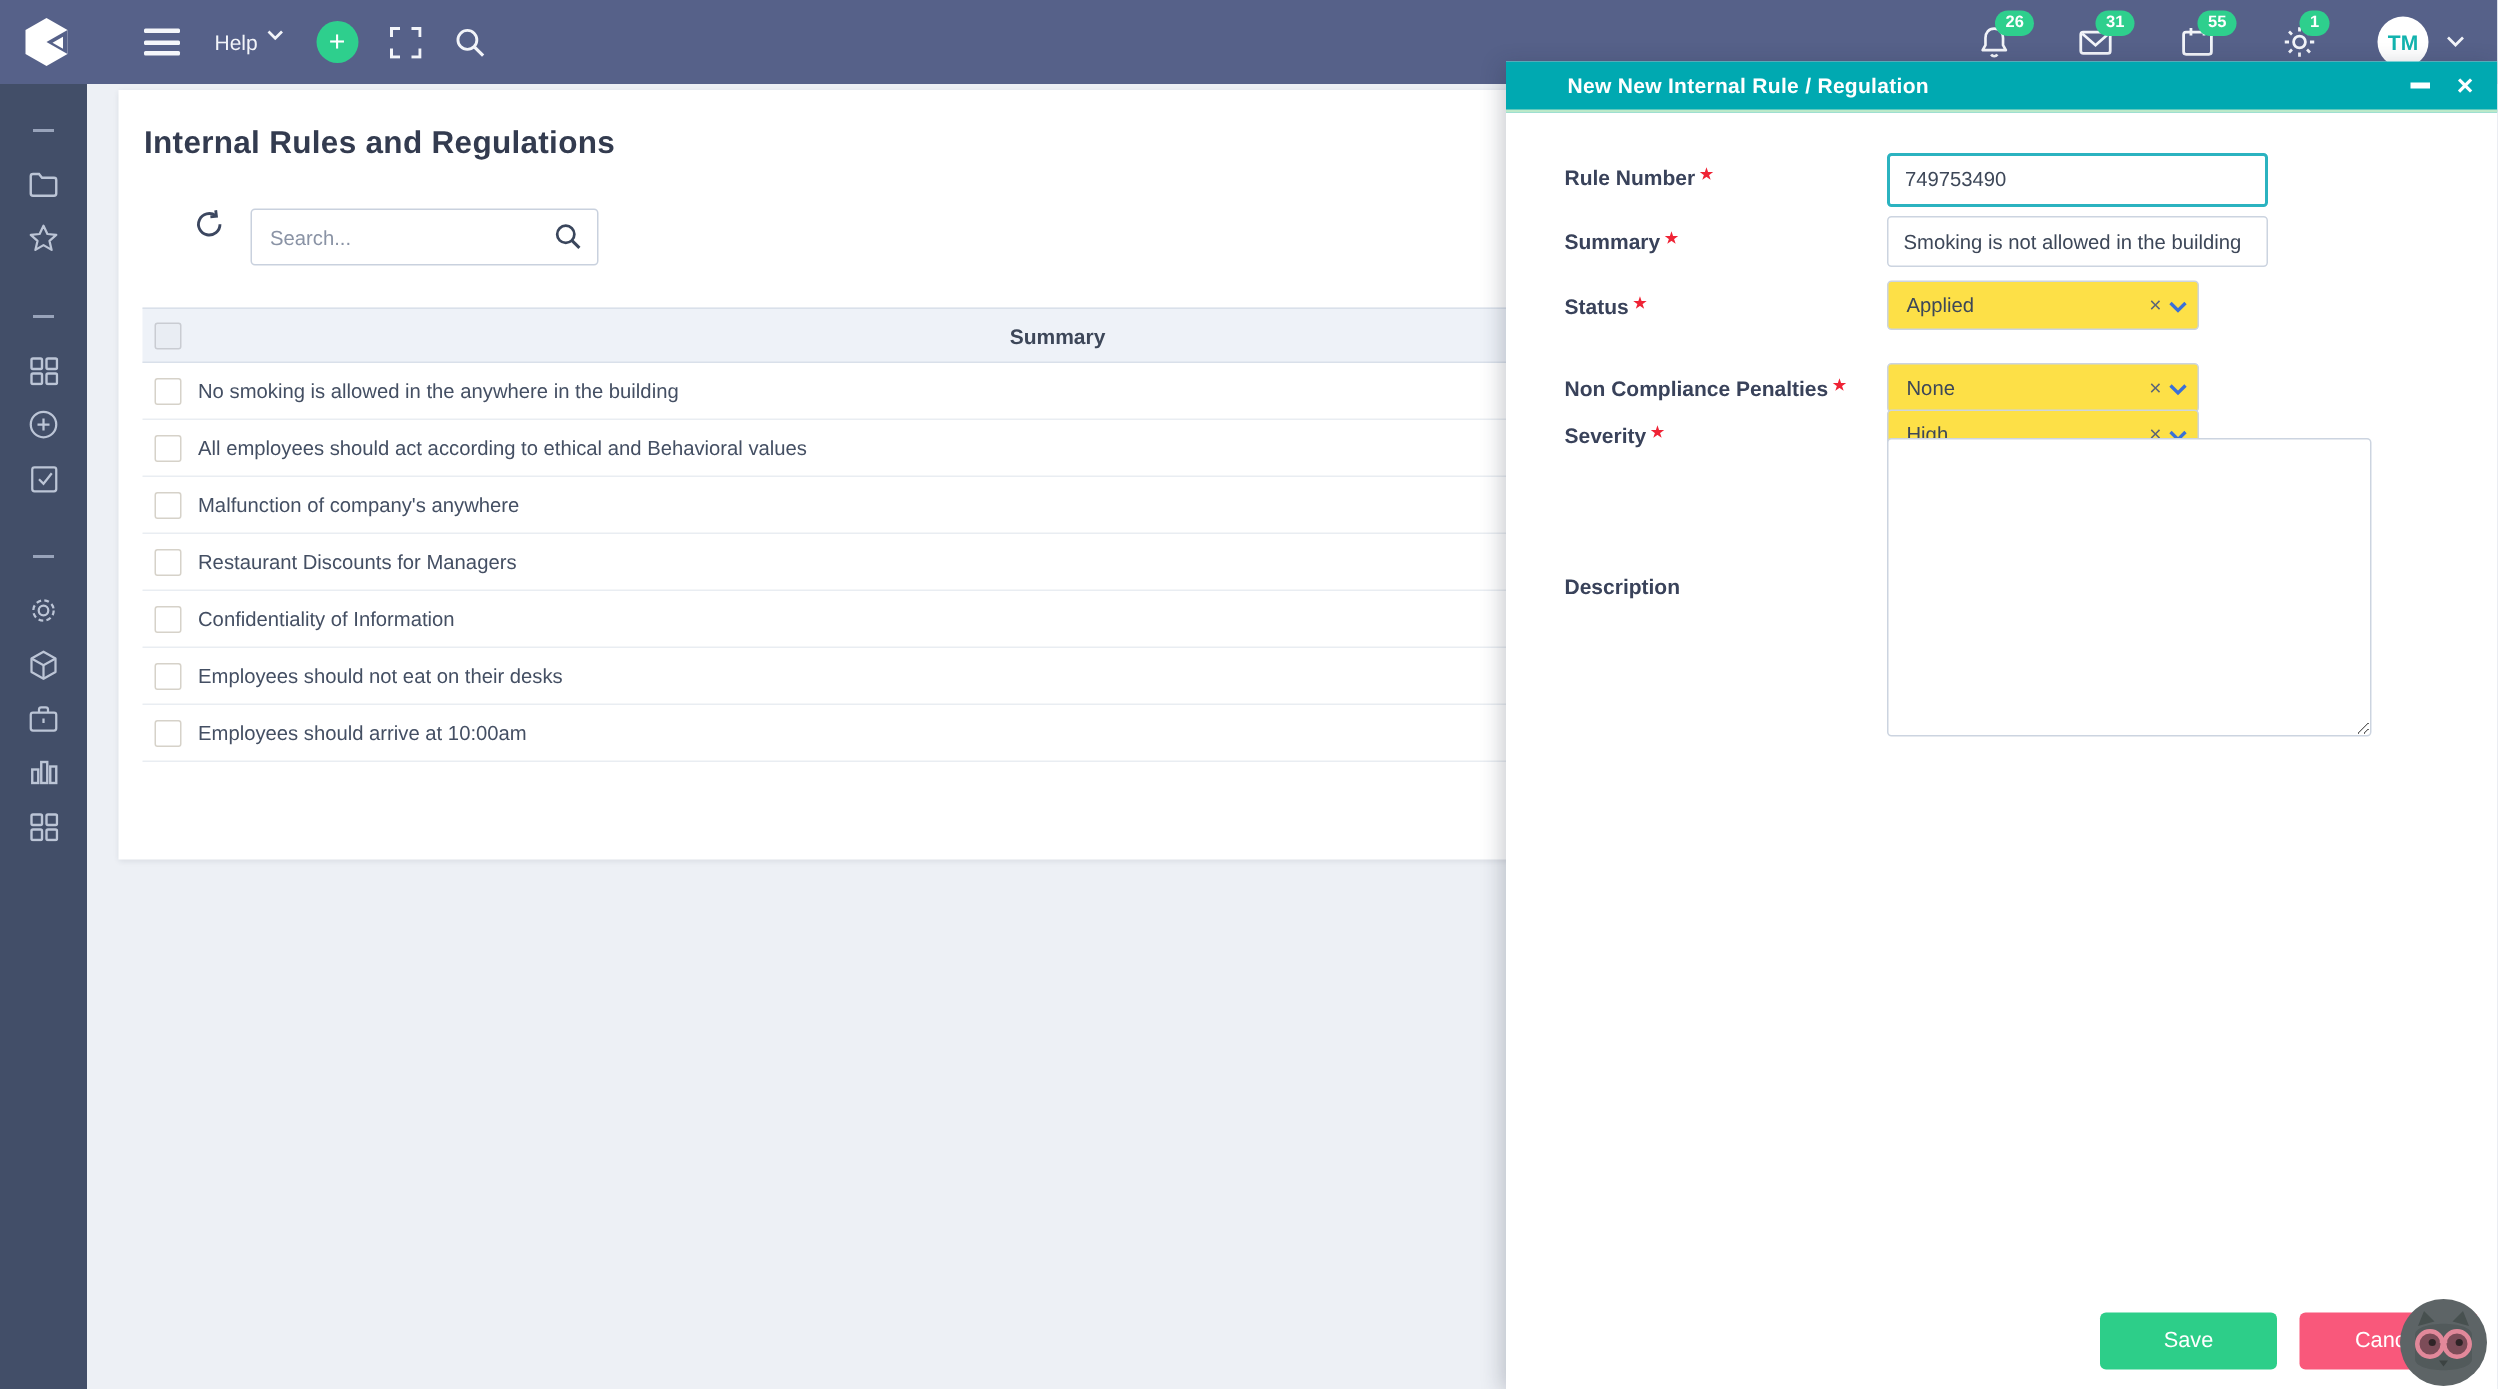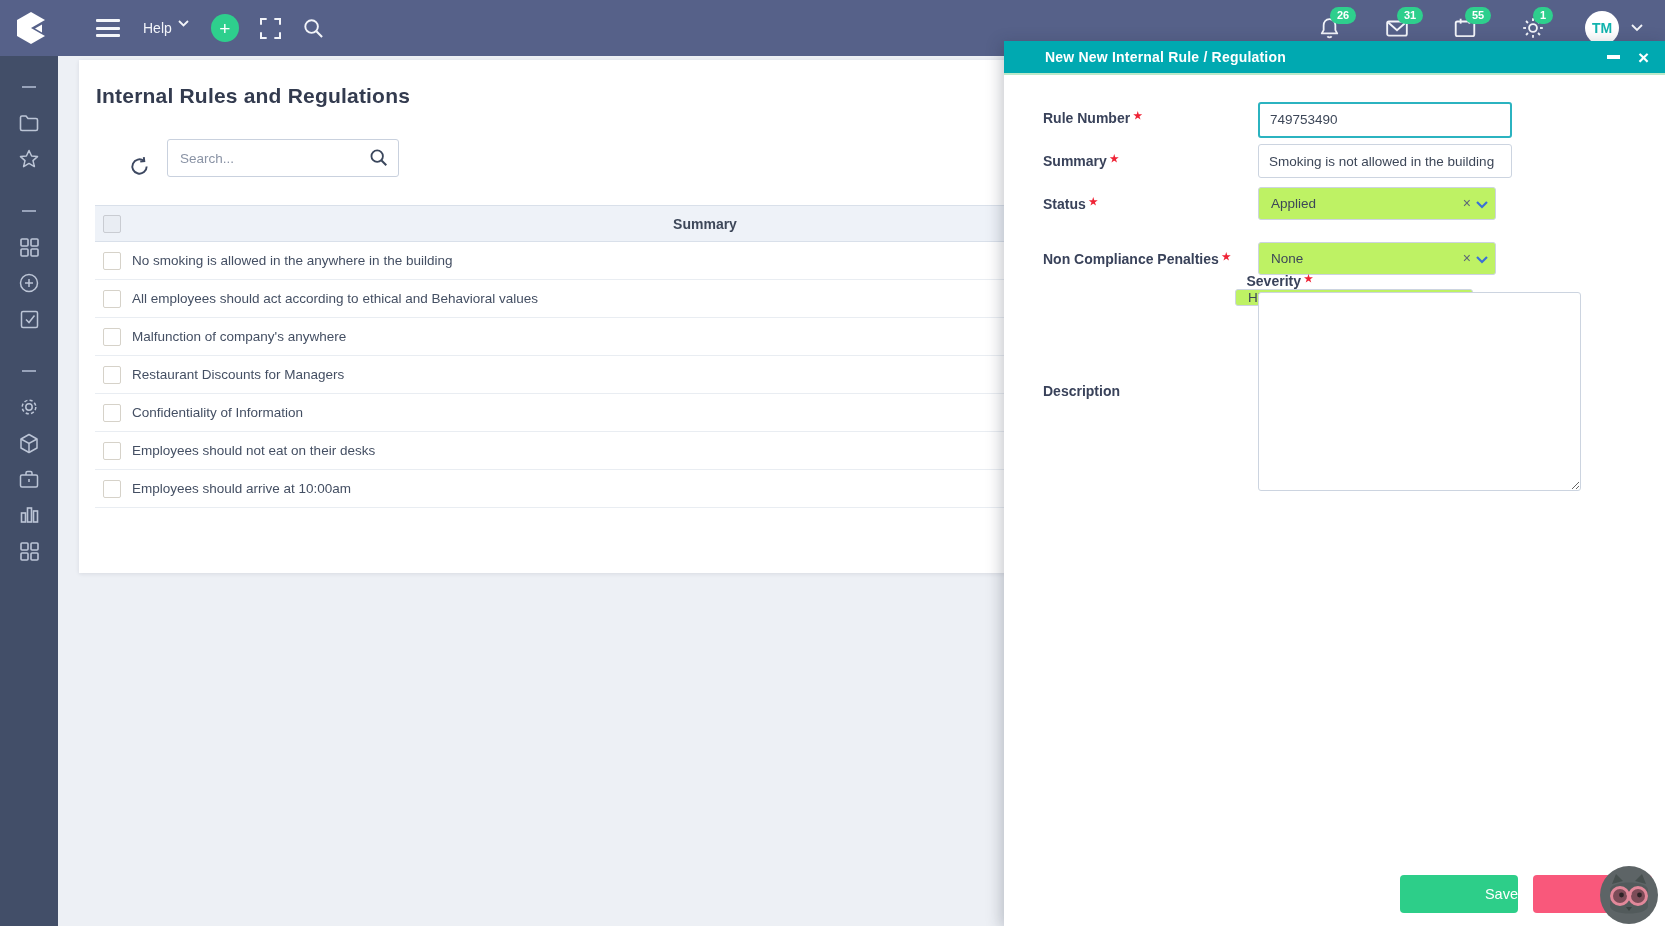--- a/index.html
+++ b/index.html
@@ -28,21 +28,21 @@
   .sidebar { position:absolute; top:56px; left:0; bottom:0; width:58px; background:#424e68; display:flex; flex-direction:column; align-items:center; z-index:4; }
   .side-item { width:36px; height:36px; display:flex; align-items:center; justify-content:center; cursor:pointer; }
   .side-item:first-child { margin-top:13px; }
   .side-divider { cursor:default; }
   .side-divider.gap { margin-top:16px; }
   .side-divider i { display:block; width:14px; height:2px; background:#98a3ba; }
 
   
   .card { position:absolute; left:79px; top:60px; width:1226px; height:513px; background:#ffffff; box-shadow:0 1px 4px rgba(30,40,60,.10); z-index:1; }
   .page-title { position:absolute; left:17px; top:24px; font-size:21px; font-weight:600; color:#333b4f; letter-spacing:.2px; }
-  .toolbar { position:absolute; left:17px; top:79px; height:38px; display:flex; align-items:flex-end; }
+  .toolbar { position:absolute; left:17px; top:79px; height:38px; display:flex; align-items:flex-start; }
   .tb-icon { display:inline-flex; align-items:center; justify-content:center; cursor:pointer; }
   .tb-menu { width:22px; height:16px; display:flex; flex-direction:column; justify-content:space-between; }
   .tb-menu span { display:block; height:2.6px; background:#3c4760; border-radius:1px; }
   .tb-refresh { margin-left:11px; }
   .search-box { margin-left:17px; position:relative; width:232px; height:38px; }
   .search-box input { width:100%; height:100%; border:1px solid #c9d1de; border-radius:3px; padding:0 36px 0 12px; font-size:13.5px; color:#3d4758; font-family:"Liberation Sans", sans-serif; outline:none; background:#fff; }
   .search-box input::placeholder { color:#8a93a5; }
   .search-box .mag { position:absolute; right:10px; top:9px; cursor:pointer; }
 
   .rtable { position:absolute; left:16px; top:145px; width:1194px; }
@@ -60,27 +60,27 @@
   .modal-ctrl { margin-left:auto; display:flex; align-items:center; gap:18px; }
   .min-icon { width:13px; height:4px; background:#ffffff; display:inline-block; cursor:pointer; }
   .close-icon { color:#ffffff; font-size:19px; font-weight:bold; line-height:1; cursor:pointer; }
 
   .frow { position:absolute; left:39px; right:0; display:flex; align-items:center; }
   .flabel { width:215px; font-size:14px; font-weight:600; color:#39425a; flex:0 0 auto; }
   .req { color:#ef2335; font-size:10px; vertical-align:4px; margin-left:3px; }
   .fctrl { width:254px; height:33px; }
   .fctrl input { width:100%; height:100%; border:1px solid #ccd4e0; border-radius:3px; padding:16px 10px; font-size:13.5px; color:#3d4758; font-family:"Liberation Sans", sans-serif; outline:none; }
   .fctrl.focused input { border:2px solid #2bb3c0; }
-  .fselect { position:relative; width:238px; height:33px; border:1px solid #ccd4e0; border-radius:3px; background:#bef264; display:flex; align-items:center; cursor:pointer; }
+  .fselect { position:relative; width:208px; height:33px; border:1px solid #ccd4e0; border-radius:3px; background:#fde047; display:flex; align-items:center; cursor:pointer; }
   .fselect .val { margin-left:12px; font-size:13.5px; color:#3d4758; }
   .fselect .clear { position:absolute; right:24px; top:8px; color:#5b6578; font-size:14px; line-height:1; cursor:pointer; }
   .fselect .chev { position:absolute; right:7px; top:13px; cursor:pointer; display:inline-flex; }
   .ftextarea { width:323px; height:199px; border:1px solid #ccd4e0; border-radius:3px; resize:both; font-family:"Liberation Sans", sans-serif; font-size:13.5px; color:#3d4758; padding:8px 10px; outline:none; }
   .modal-buttons { position:absolute; left:0; right:0; top:834px; height:38px; }
-  .btn { position:absolute; height:38px; width:118px; border:none; border-radius:4px; color:#fff; font-size:14.5px; font-family:"Liberation Sans", sans-serif; cursor:pointer;text-align:right; }
+  .btn { position:absolute; height:38px; width:118px; border:none; border-radius:4px; color:#fff; font-size:14.5px; font-family:"Liberation Sans", sans-serif; cursor:pointer; }
   .btn-save { left:396px; background:#2dce89; }
   .btn-cancel { left:529px; width:119px; background:#f9587b; }
 
   
   .mascot { position:absolute; left:1600px; top:866px; width:58px; height:58px; z-index:20; cursor:pointer; }
 </style>
 </head>
 <body>
 
 <div class="app">
@@ -349,21 +349,21 @@
         <span class="val">None</span>
         <span class="clear">×</span>
         <span class="chev">
             <svg width="12" height="8">
               <polyline points="1,1 6,6 11,1" stroke="#3a70d8" stroke-width="2.2" fill="none"></polyline>
             </svg>
           </span>
       </span>
     </div>
 
-    <div class="frow" style="top:232px; height:33px;flex-direction:column;">
+    <div class="frow" style="top:232px; height:33px;">
       <span class="flabel"><span>Severity</span><span class="req">★</span></span>
       <span class="fselect">
         <span class="val">High</span>
         <span class="clear">×</span>
         <span class="chev">
             <svg width="12" height="8">
               <polyline points="1,1 6,6 11,1" stroke="#3a70d8" stroke-width="2.2" fill="none"></polyline>
             </svg>
           </span>
       </span>

